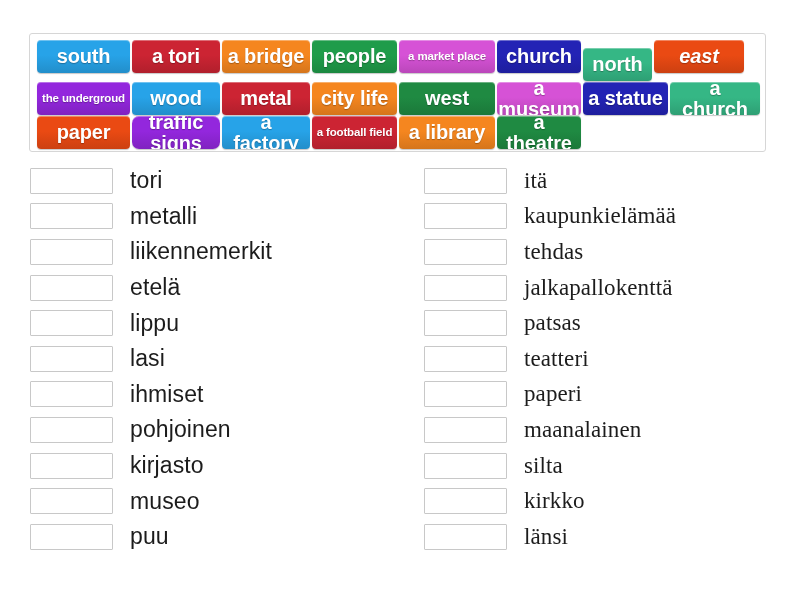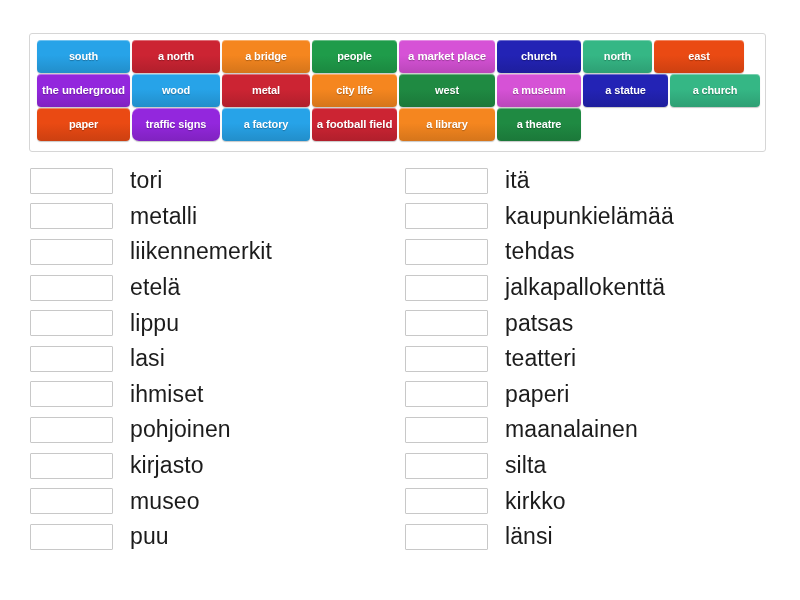--- a/index.html
+++ b/index.html
@@ -35,42 +35,42 @@
   .tile {
     height: 33px;
     margin-right: 2px;
     border-radius: 4px;
     display: flex;
     align-items: center;
     justify-content: center;
     text-align: center;
     color: #ffffff;
     font-weight: bold;
-    font-size: 11px;
+    font-size: 20px;
     line-height: 1.03;
     letter-spacing: -0.15px;
     padding: 0 4px;
     text-shadow: 0 1px 1px rgba(0,0,0,0.28);
     box-shadow: inset 0 1px 0 rgba(255,255,255,0.34),
                 0 1px 1px rgba(0,0,0,0.22);
     cursor: pointer;
     user-select: none;
     overflow: hidden;
     white-space: pre-line;
   }
   .tile.small { font-size: 11.5px; line-height: 1.08; }
 
   
   .answer-col {
     position: absolute;
     top: 163px;
     width: 370px;
   }
   #answer-col-left  { left: 30px; }
-  #answer-col-right { left: 405px; }
+  #answer-col-right { left: 424px; font-family: Liberation Serif, serif; }
 
   .answer-row {
     display: flex;
     flex-direction: row;
     align-items: center;
     height: 35.6px;
   }
   .drop-box {
     width: 83px;
     height: 26px;
@@ -88,27 +88,27 @@
     letter-spacing: 0.1px;
     white-space: nowrap;
   }
 </style>
 </head>
 <body>
 
 <div id="tile-bank">
     <div class="tile-row">
       <div class="tile" style="width: 93px; background: linear-gradient(rgb(39, 163, 232) 0%, rgb(39, 163, 232) 46%, rgb(34, 142, 202) 100%);">south</div>
-      <div class="tile" style="width: 88px; background: linear-gradient(rgb(204, 36, 51) 0%, rgb(204, 36, 51) 46%, rgb(177, 31, 44) 100%);">a north</div>
+      <div class="tile" style="width: 88px; background: linear-gradient(rgb(204, 36, 51) 0%, rgb(204, 36, 51) 46%, rgb(177, 31, 44) 100%);">a tori</div>
       <div class="tile" style="width: 88px; background: linear-gradient(rgb(245, 134, 31) 0%, rgb(245, 134, 31) 46%, rgb(213, 117, 27) 100%);">a bridge</div>
       <div class="tile" style="width: 85px; background: linear-gradient(rgb(31, 156, 74) 0%, rgb(31, 156, 74) 46%, rgb(27, 136, 64) 100%);">people</div>
       <div class="tile small" style="width: 96px; background: linear-gradient(rgb(214, 82, 214) 0%, rgb(214, 82, 214) 46%, rgb(186, 71, 186) 100%);">a market place</div>
       <div class="tile" style="width: 84px; background: linear-gradient(rgb(35, 35, 181) 0%, rgb(35, 35, 181) 46%, rgb(30, 30, 157) 100%);">church</div>
-      <div class="tile" style="width: 69px; background: linear-gradient(rgb(53, 183, 133) 0%, rgb(53, 183, 133) 46%, rgb(46, 159, 116) 100%);">north</div>
-      <div class="tile" style="width: 90px; background: linear-gradient(rgb(234, 74, 19) 0%, rgb(234, 74, 19) 46%, rgb(204, 64, 17) 100%);">east</div>
+      <div class="tile" style="width: 69px; background: linear-gradient(rgb(53, 183, 133) 0%, rgb(53, 183, 133) 46%, rgb(46, 159, 116) 100%); margin-top: 8px;">north</div>
+      <div class="tile" style="width: 90px; background: linear-gradient(rgb(234, 74, 19) 0%, rgb(234, 74, 19) 46%, rgb(204, 64, 17) 100%); font-style: italic;">east</div>
     </div>
     <div class="tile-row">
       <div class="tile small" style="width: 93px; background: linear-gradient(rgb(147, 39, 221) 0%, rgb(147, 39, 221) 46%, rgb(128, 34, 192) 100%);">the undergroud</div>
       <div class="tile" style="width: 88px; background: linear-gradient(rgb(39, 163, 232) 0%, rgb(39, 163, 232) 46%, rgb(34, 142, 202) 100%);">wood</div>
       <div class="tile" style="width: 88px; background: linear-gradient(rgb(204, 36, 51) 0%, rgb(204, 36, 51) 46%, rgb(177, 31, 44) 100%);">metal</div>
       <div class="tile" style="width: 85px; background: linear-gradient(rgb(245, 134, 31) 0%, rgb(245, 134, 31) 46%, rgb(213, 117, 27) 100%);">city life</div>
       <div class="tile" style="width: 96px; background: linear-gradient(rgb(31, 138, 66) 0%, rgb(31, 138, 66) 46%, rgb(27, 120, 57) 100%);">west</div>
       <div class="tile" style="width: 84px; background: linear-gradient(rgb(214, 82, 214) 0%, rgb(214, 82, 214) 46%, rgb(186, 71, 186) 100%);">a museum</div>
       <div class="tile" style="width: 85px; background: linear-gradient(rgb(35, 35, 181) 0%, rgb(35, 35, 181) 46%, rgb(30, 30, 157) 100%);">a statue</div>
       <div class="tile" style="width: 90px; background: linear-gradient(rgb(53, 183, 133) 0%, rgb(53, 183, 133) 46%, rgb(46, 159, 116) 100%);">a church</div>

